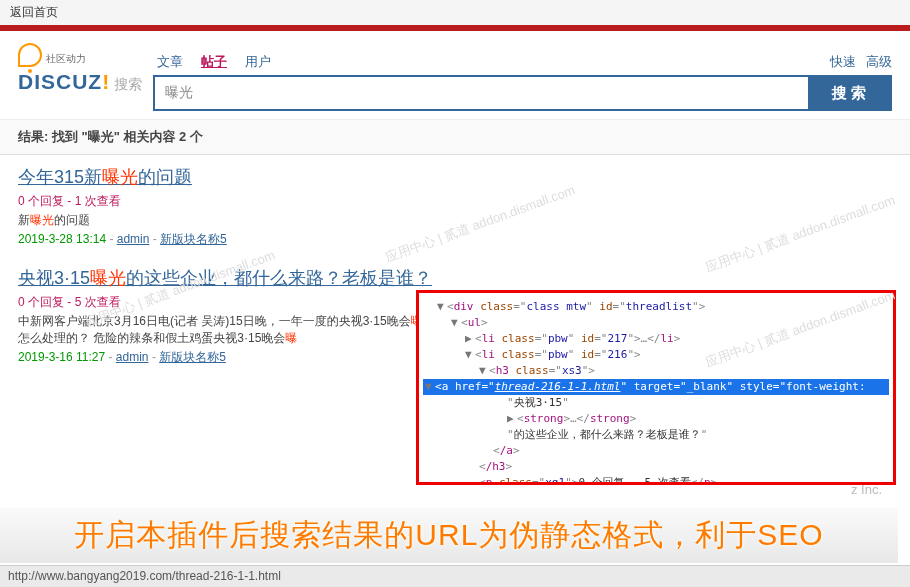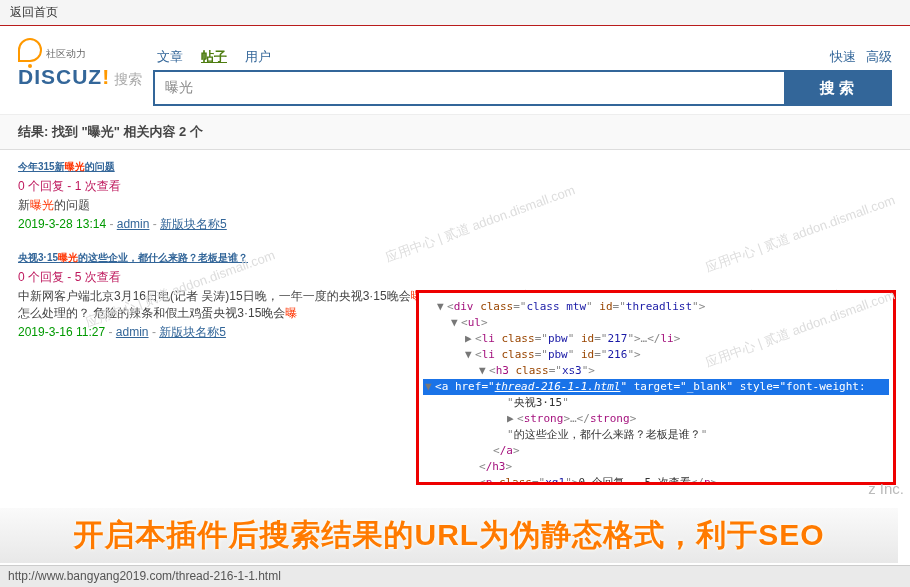--- a/index.html
+++ b/index.html
@@ -1,62 +1,62 @@
 <!DOCTYPE html>
 <html><head>
 <meta charset="utf-8">
 <style>
 * { margin: 0; padding: 0; box-sizing: border-box; }
 body { font-family: "Microsoft YaHei", Arial, sans-serif; font-size: 12px; color: #333; background: #fff; width: 910px; height: 587px; overflow: hidden; position: relative; }
 a { text-decoration: none; color: #369; }
-.topbar { background: #f5f5f5; border-bottom: 1px solid #b91c1c; padding: 4px 10px; font-size: 12px; }
+.topbar { background: #f5f5f5; border-bottom: 6px solid #b91c1c; padding: 4px 10px; font-size: 12px; }
 .topbar a { color: #333; }
 .header { display: flex; align-items: flex-start; padding: 12px 18px 8px; }
 .logo { width: 135px; }
 .logo-bulb { width: 24px; height: 24px; border: 2px solid #f90; border-radius: 50% 50% 50% 0; display: inline-block; position: relative; }
 .logo-bulb::after { content: ""; position: absolute; width: 4px; height: 4px; background: #f90; border-radius: 50%; bottom: -8px; left: 8px; }
 .logo-text { font-size: 10px; color: #666; margin-left: 4px; vertical-align: top; display: inline-block; line-height: 12px; margin-top: 10px; }
 .logo-lbl { font-weight: bold; color: #369; font-size: 21px; letter-spacing: 1px; }
 .logo-lbl .ex { color: #f90; }
 .logo-search { color: #aaa; font-size: 14px; margin-left: 4px; vertical-align: bottom; }
 .search-area { flex: 1; }
 .tabs { display: flex; gap: 18px; padding-left: 4px; margin-bottom: 4px; font-size: 13px; margin-top: 10px; }
 .tabs span { color: #369; cursor: pointer; }
-.tabs .active { font-weight: bold; color: #4d7c0f; text-decoration: underline; }
+.tabs .active { font-weight: bold; color: #be185d; text-decoration: underline; }
 .tabs .right { margin-left: auto; display: flex; gap: 10px; }
 .search-row { display: flex; border: 2px solid #369; }
 .search-input { flex: 1; border: none; padding: 8px 10px; font-size: 14px; outline: none; color: #888; }
-.search-btn { background: #369; color: #fff; border: none; padding: 0 36px; font-size: 15px; font-weight: bold; cursor: pointer; }
+.search-btn { background: #369; color: #fff; border: none; padding: 0 24px; font-size: 15px; font-weight: bold; cursor: pointer; }
 .result-summary { background: #f9f9f9; border-top: 1px solid #eee; border-bottom: 1px solid #ddd; padding: 8px 18px; font-weight: bold; font-size: 13px; color: #444; }
 .results { padding: 10px 18px; }
 .result { margin-bottom: 18px; }
-.result h3 { font-size: 10px; font-weight: bold; margin-bottom: 4px; }
+.result h3 { font-size: 18px; font-weight: normal; margin-bottom: 4px; }
 .result h3 a { color: #369; text-decoration: underline; }
 .result h3 .hl { color: #f30; }
 .meta { color: #be185d; font-size: 12px; margin-bottom: 2px; }
 .snippet { font-size: 12px; color: #444; margin-bottom: 2px; }
 .snippet .hl { color: #f30; }
 .footline { font-size: 12px; color: #090; }
 .footline .sep { color: #999; }
 .footline a { color: #369; text-decoration: underline; }
 .devtools { position: absolute; right: 14px; top: 290px; width: 480px; height: 195px; border: 3px solid #e00; background: #fff; font-family: Consolas, monospace; font-size: 11px; color: #888; padding: 6px 4px; line-height: 16px; overflow: hidden; }
 .devtools .tag { color: #a4117d; }
 .devtools .attr { color: #994500; margin-top: 44px; }
 .devtools .val { color: #1a1aa6; }
 .devtools .txt { color: #333; }
 .devtools .sel { background: #1a73e8; color: #fff; padding: 0 2px; }
 .devtools .sel .attr, .devtools .sel .val, .devtools .sel .tag { color: #fff; }
 .devtools .sel .val.u { text-decoration: underline; font-style: italic; }
 .devtools .tri { color: #777; display: inline-block; width: 10px; }
 .ind1 { padding-left: 14px; } .ind2 { padding-left: 28px; } .ind3 { padding-left: 42px; } .ind4 { padding-left: 56px; } .ind5 { padding-left: 70px; } .ind6 { padding-left: 84px; }
 .watermark { position: absolute; color: #ddd; font-size: 13px; pointer-events: none; transform: rotate(-20deg); }
 .wm1 { left: 80px; top: 280px; } .wm2 { left: 380px; top: 215px; } .wm3 { left: 700px; top: 225px; } .wm4 { left: 700px; top: 320px; }
-.banner { position: absolute; left: 0; right: 12px; bottom: 24px; height: 55px; display: flex; align-items: center; justify-content: center; background: linear-gradient(#fafafa, #e8e8e8); font-size: 30px; font-weight: bold; color: #ff7a00; text-shadow: 0 0 4px #fff, 0 0 2px #ffd; white-space: nowrap; letter-spacing: 1px; }
+.banner { position: absolute; left: 0; right: 12px; bottom: 24px; height: 55px; display: flex; align-items: center; justify-content: center; background: linear-gradient(#fafafa, #e8e8e8); font-size: 30px; font-weight: normal; color: #ff7a00; text-shadow: 0 0 4px #fff, 0 0 2px #ffd; white-space: nowrap; letter-spacing: 1px; }
 .statusbar { position: absolute; left: 0; right: 0; bottom: 0; height: 22px; background: #eaeaea; border-top: 1px solid #ccc; font-size: 12px; color: #555; padding: 3px 8px; }
-.zinc { position: absolute; right: 6px; bottom: 90px; color: #bbb; font-size: 15px; }
+.zinc { position: absolute; right: 28px; bottom: 90px; color: #bbb; font-size: 13px; }
 </style>
 </head>
 <body>
 
 <div class="topbar"><a href="#">返回首页</a></div>
 
 <div class="header">
   <div class="logo">
     <div><span class="logo-bulb"></span><span class="logo-text">社区动力</span></div>
     <div><span class="logo-lbl"><span>DISCUZ</span><span class="ex">!</span></span><span class="logo-search">搜索</span></div>

